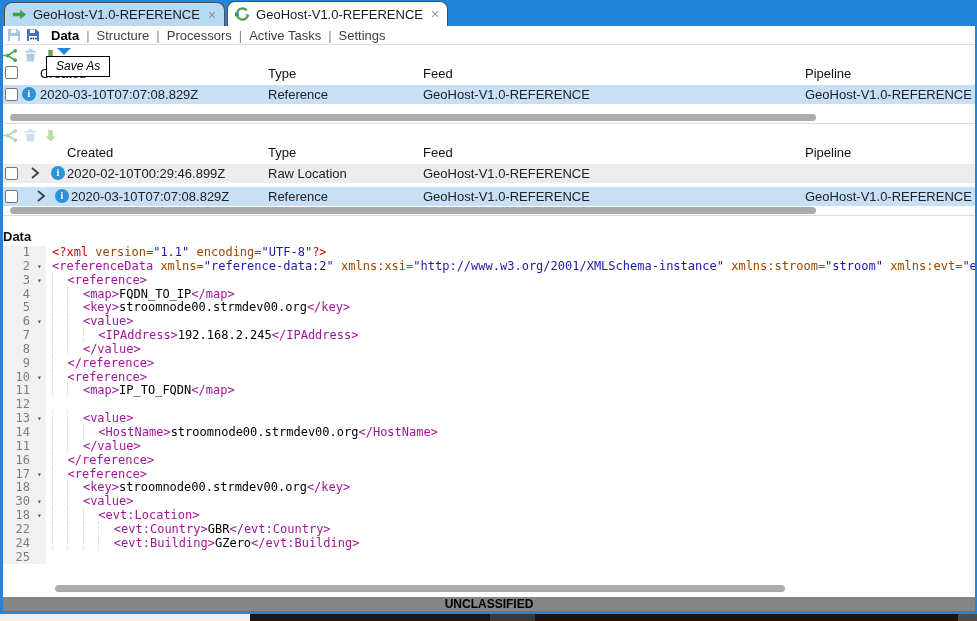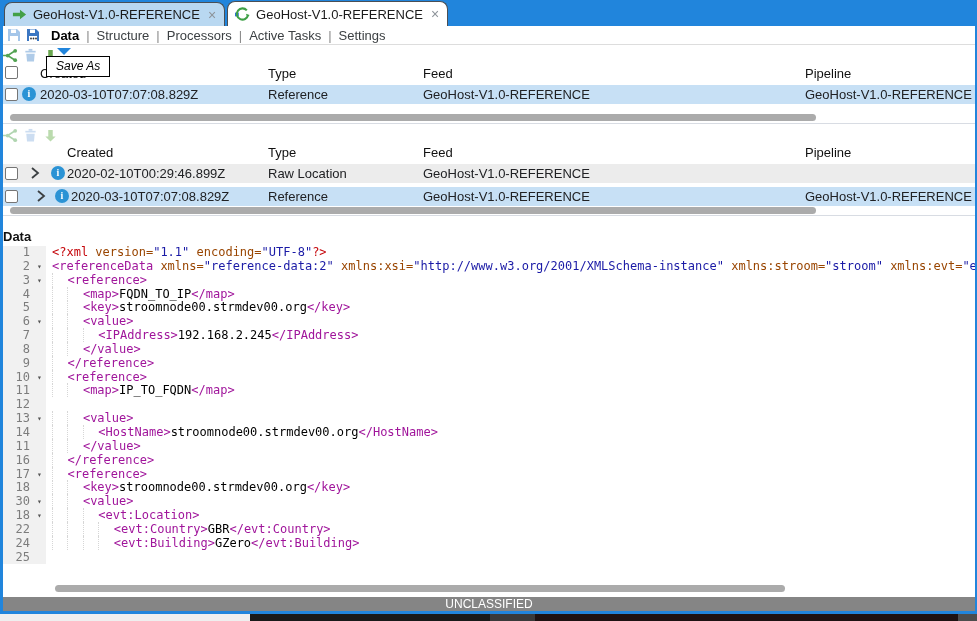--- a/index.html
+++ b/index.html
@@ -61,21 +61,21 @@
   .gnum { width:30px; flex:0 0 30px; text-align:right; color:#7c7c7c; background:#F1F1F1; padding-right:3px; }
   .gfold { width:13px; flex:0 0 13px; background:#F1F1F1; color:#555; font-size:8px; text-align:center; line-height:13.85px; }
   .ecode { padding-left:6px; color:#000; }
   .ecode .tag { color:#A0159B; }
   .ecode .attr { color:#994500; }
   .ecode .str { color:#1A1AA6; }
   .ecode .pi { color:#C5060B; }
   .ecode .ind { border-left:1px dotted #D6D6D6; }
 
   
-  .classbar { position:absolute; left:3px; top:597px; width:972px; height:15px; background:#858585; color:#ffffff; font-size:12px; font-weight:400; text-align:center; line-height:15px; z-index:35; }
+  .classbar { position:absolute; left:3px; top:597px; width:972px; height:15px; background:#858585; color:#000000; font-size:12px; font-weight:700; text-align:center; line-height:15px; z-index:35; }
 
   
   .deskstrip { position:absolute; left:0; top:614px; width:977px; height:7px; z-index:45; }
   .seg { position:absolute; top:0; height:7px; }
 </style>
 </head>
 <body>
 
 <div class="win">
 

